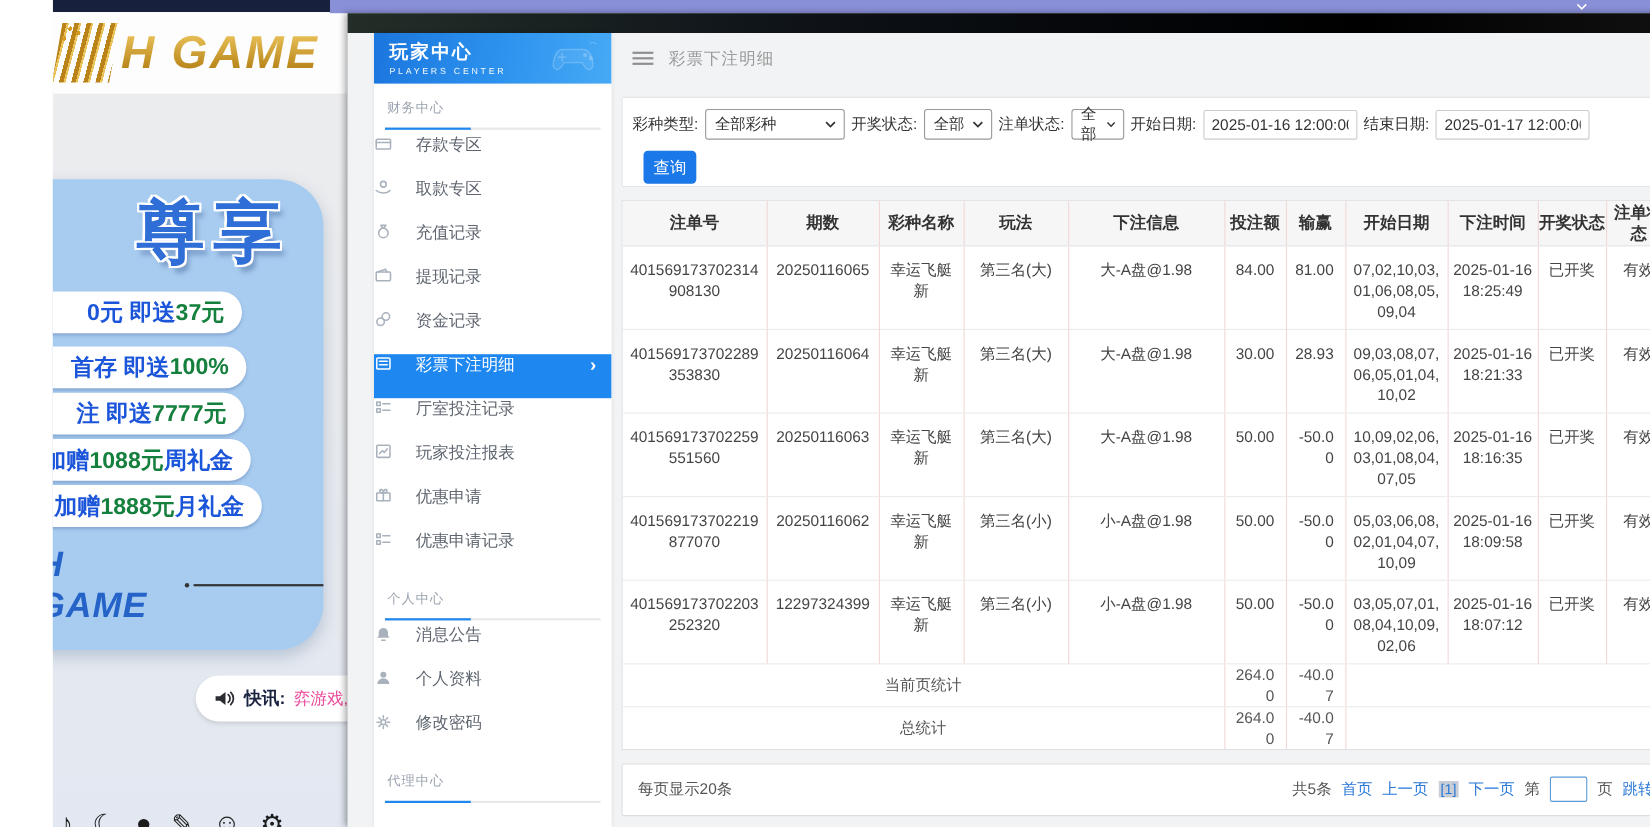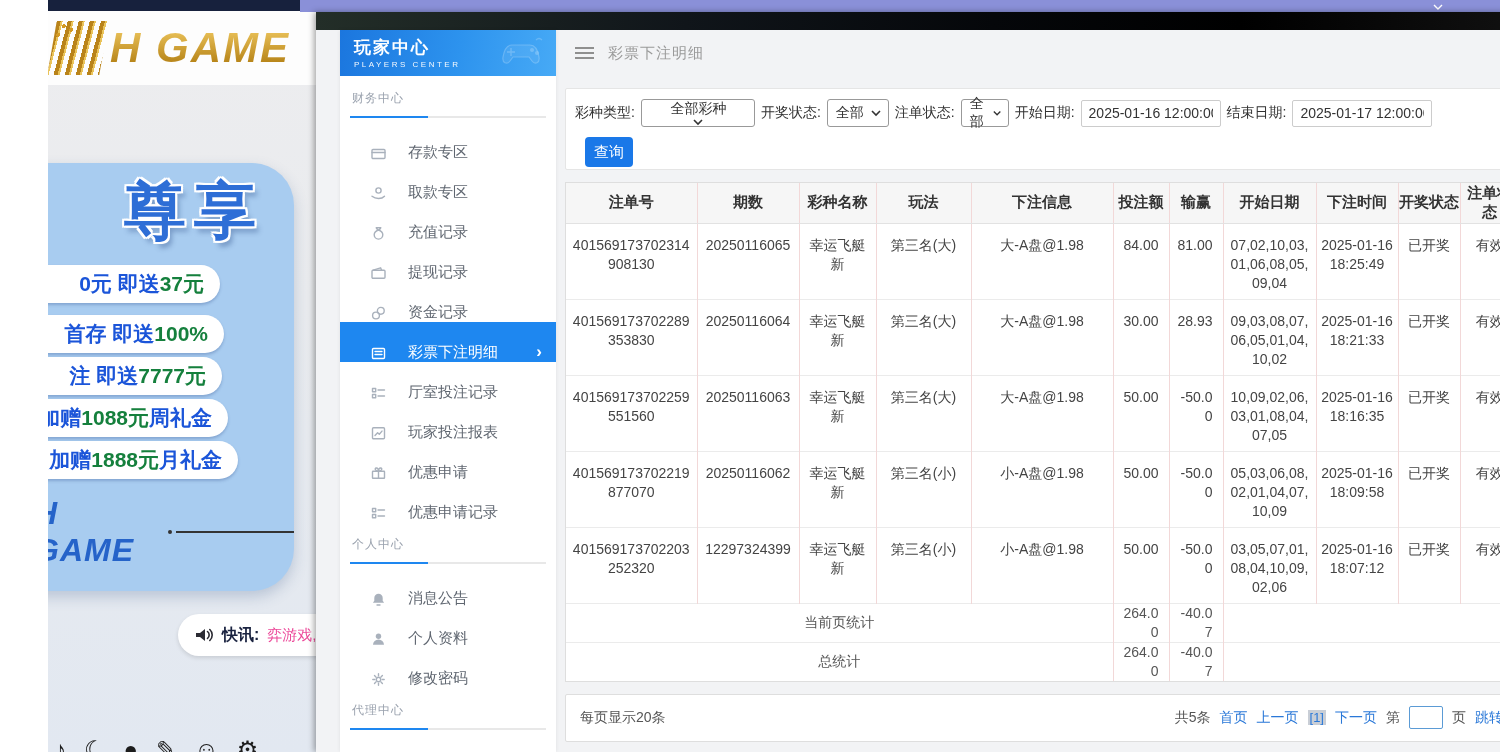--- a/index.html
+++ b/index.html
@@ -62,40 +62,40 @@
   .sidebar { position:absolute; left:24px; top:0; width:216px; height:722px; background:#fff;
     box-shadow:0 0 4px rgba(0,0,0,.08); overflow:hidden; }
   .sb-header { height:46px; background:linear-gradient(100deg,#1b76de,#2d93ee 55%,#47aaf6);
     color:#fff; padding:6px 0 0 14px; position:relative; }
   .sb-title { font-size:17px; font-weight:bold; letter-spacing:2px; }
   .sb-sub { font-size:8px; letter-spacing:2.5px; opacity:.95; margin-top:1px; }
   .sb-gamepad { position:absolute; right:10px; top:7px; opacity:.4; }
   .sb-sec { margin:14px 12px 0; font-size:12px; color:#9aa2ae; letter-spacing:1px; }
   .sb-line { height:2px; margin:9px 10px 4px; background:#e8e8e8; position:relative; }
   .sb-line i { position:absolute; left:0; top:0; height:2px; width:40%; background:#1e87f0; display:block; }
-  .sb-item { height:40px; display:flex; align-items:flex-end; padding-left:30px; gap:21px;
+  .sb-item { height:40px; display:flex; align-items:flex-start; gap:21px;
     font-size:15px; color:#5f6670; cursor:pointer; position:relative; }
   .sb-item .icn { color:#a9b1bc; display:flex; }
   .sb-item.active { background:#1e87f0; color:#fff; }
   .sb-item.active .icn { color:#fff; }
   .sb-item .chev { position:absolute; right:14px; font-size:17px; font-weight:bold; }
 
   
   .content { position:absolute; left:249px; top:0; width:953px; height:722px; }
   .breadcrumb { height:46px; display:flex; align-items:center; gap:14px; color:#9a9a9a;
     font-size:15px; padding-left:10px; letter-spacing:1px; }
   .hamburger { width:19px; display:flex; flex-direction:column; gap:3px; cursor:pointer; }
   .hamburger i { height:2px; background:#8f8f8f; display:block; }
 
   .filter-panel { background:#fff; border:1px solid #e5e5e5; height:82px; margin-top:12px;
     padding:10px 0 0 9px; border-radius:2px; }
   .filter-row { display:flex; align-items:center; gap:6px; font-size:14px; color:#333; }
   .sel { border:1px solid #999; border-radius:3px; height:28px; display:flex; align-items:center;
     justify-content:space-between; padding:0 7px 0 8px; background:#fff; cursor:pointer; }
-  .sel.w1{width:114px;flex-direction:column;} .sel.w2{width:62px;} .sel.w3{width:48px;}
+  .sel.w1{width:127px;} .sel.w2{width:62px;} .sel.w3{width:48px;}
   .datein { width:140px; height:27px; border:1px solid #ccc; border-radius:2px; font-size:14px;
     padding:0 7px; color:#333; font-family:inherit; }
   .query-btn { margin:10px 0 0 10px; width:48px; height:30px; background:#1a78e8; color:#fff;
     border:none; border-radius:4px; font-size:15px; cursor:pointer; font-family:inherit; }
 
   .table-panel { margin-top:12px; background:#fff; border:1px solid #dedede; }
   table { width:100%; border-collapse:collapse; table-layout:fixed; }
   th { background:#f6f6f6; font-size:15px; color:#333; height:40px; font-weight:bold;
     border-bottom:1px solid #e2e2e2; border-left:1px solid #f2d8d8; }
   th:first-child { border-left:none; }

